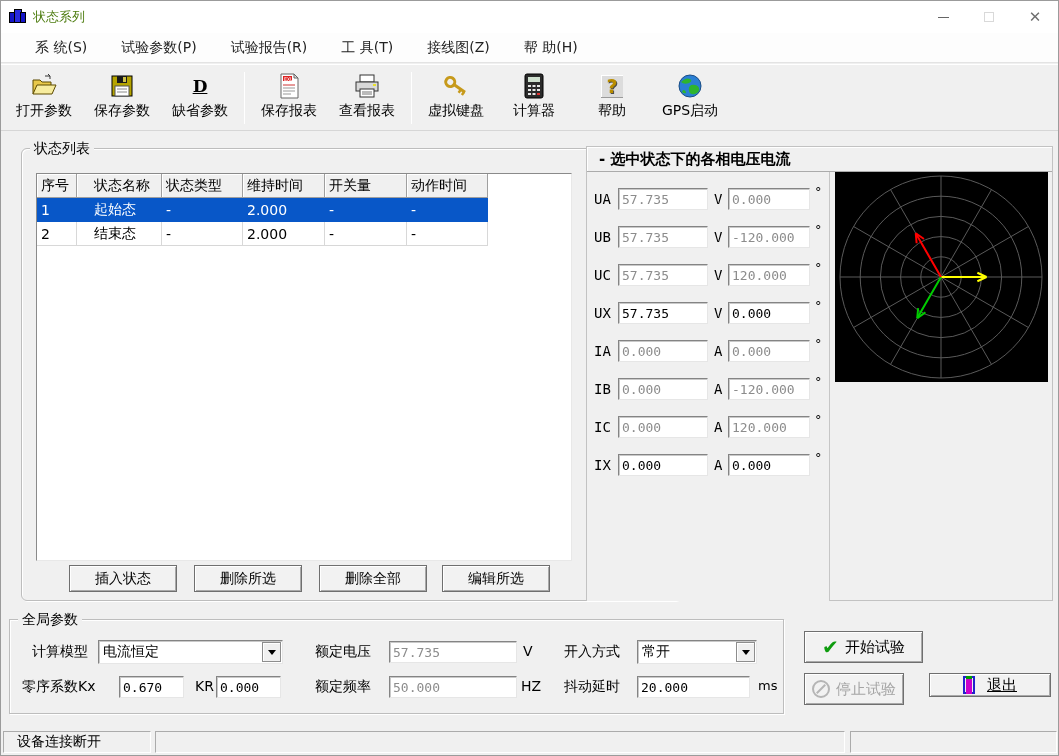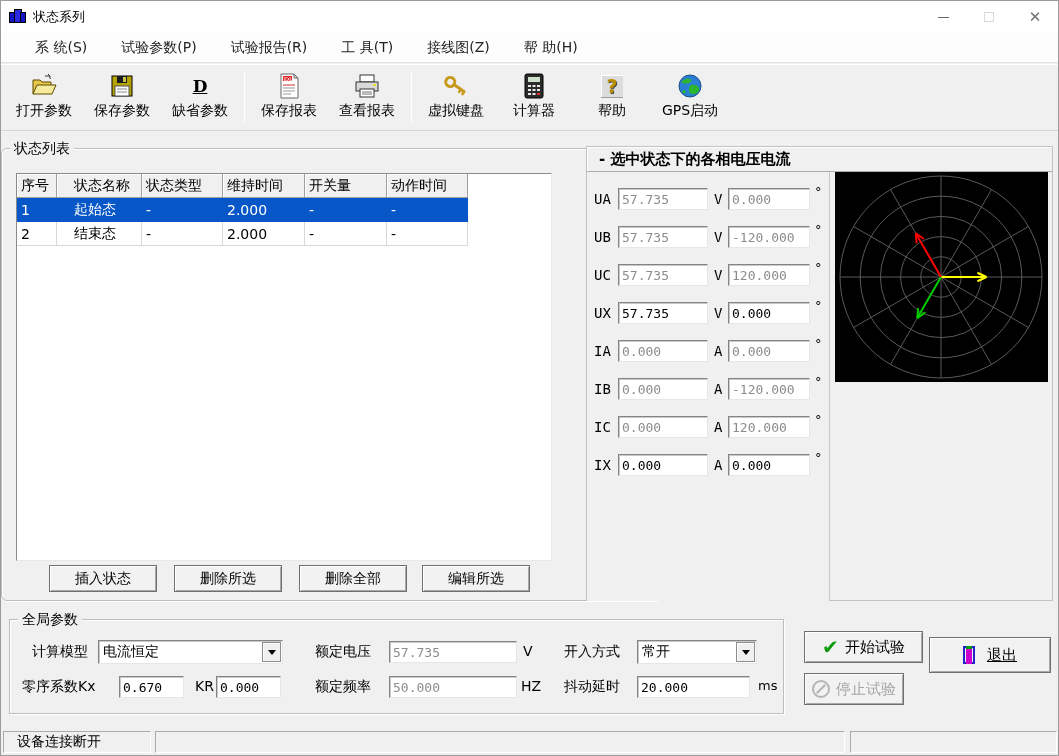--- a/index.html
+++ b/index.html
@@ -17,21 +17,21 @@
     position:absolute; left:0; top:0; width:100%; height:32px;
     background:#ffffff; display:flex; align-items:center;
   }
   .app-icon { width:18px; height:16px; margin:0 6px 0 8px; position:relative; }
   .app-icon .b1,.app-icon .b2,.app-icon .b3 {
     position:absolute; background:#1515c8; border:1px solid #000;
   }
   .app-icon .b1 { left:0; top:3px; width:7px; height:11px; }
   .app-icon .b2 { left:5px; top:0; width:8px; height:14px; background:#2a2ae0; }
   .app-icon .b3 { left:11px; top:3px; width:6px; height:11px; }
-  .title-text { font-size:13px; color:#000000; }
+  .title-text { font-size:13px; color:#4d7c0f; }
   .win-controls { position:absolute; right:0; top:0; height:32px; display:flex; }
   .win-btn { width:46px; height:32px; display:flex; align-items:center; justify-content:center; }
   .glyph-min { width:11px; height:0; border-top:1px solid #666; display:block; }
   .glyph-max { width:10px; height:10px; border:1px solid #d9d9d9; display:block; }
   .glyph-close { font-size:15px; color:#6e6e6e; line-height:1; }
   
   .menubar {
     position:absolute; left:0; top:32px; width:100%; height:30px;
     background:#fdfdfd; border-bottom:1px solid #e3e3e3;
     display:flex; align-items:center; padding-left:24px;
@@ -284,21 +284,21 @@
             <circle cx="13" cy="13" r="11" fill="#2a7fd4" stroke="#1b4e86"></circle>
             <path d="M4 9 q5 -5 9 -3 q3 2 -1 4 q-5 2 -8 -1 Z" fill="#2eb52e"></path>
             <path d="M14 12 q6 -1 8 3 q1 4 -4 6 q-5 1 -6 -3 q-1 -4 2 -6 Z" fill="#2eb52e"></path>
             <path d="M6 17 q3 0 3 3 q-2 1 -4 -1 Z" fill="#2eb52e"></path>
           </svg>
       </span>
       <span class="tlabel">GPS启动</span>
     </div>
   </div>
 
-  <div class="groupbox" style="left:0; top:147px; width:660px; height:453px;border-radius:6px;">
+  <div class="groupbox" style="left:20px; top:147px; width:660px; height:453px;border-radius:6px;">
     <span class="gb-legend">状态列表</span>
 
     <div class="state-table">
       <div class="tr">
         <div class="th c0">序号</div>
         <div class="th c1">状态名称</div>
         <div class="th c2">状态类型</div>
         <div class="th c3">维持时间</div>
         <div class="th c4">开关量</div>
         <div class="th c5">动作时间</div>
@@ -433,21 +433,21 @@
   </div>
 
   <div class="btn bold-btn" style="left:803px; top:630px; width:119px; height:32px;">
     <span class="check-icon">✔</span>
     <span>开始试验</span>
   </div>
   <div class="btn bold-btn disabled" style="left:803px; top:672px; width:100px; height:32px;">
     <span class="stop-icon"></span>
     <span>停止试验</span>
   </div>
-  <div class="btn bold-btn" style="left:928px; top:636px; width:122px; height:36px;text-decoration:underline;">
+  <div class="btn bold-btn" style="left:928px; top:672px; width:122px; height:24px;text-decoration:underline;">
     <span class="exit-icon">
         <span class="frame"></span>
         <span class="door"></span>
         <span class="top"></span>
       </span>
     <span>退出</span>
   </div>
 
   <div class="statusbar">
     <div class="sb-cell" style="left:2px; width:148px;padding-left:13px;">设备连接断开</div>

